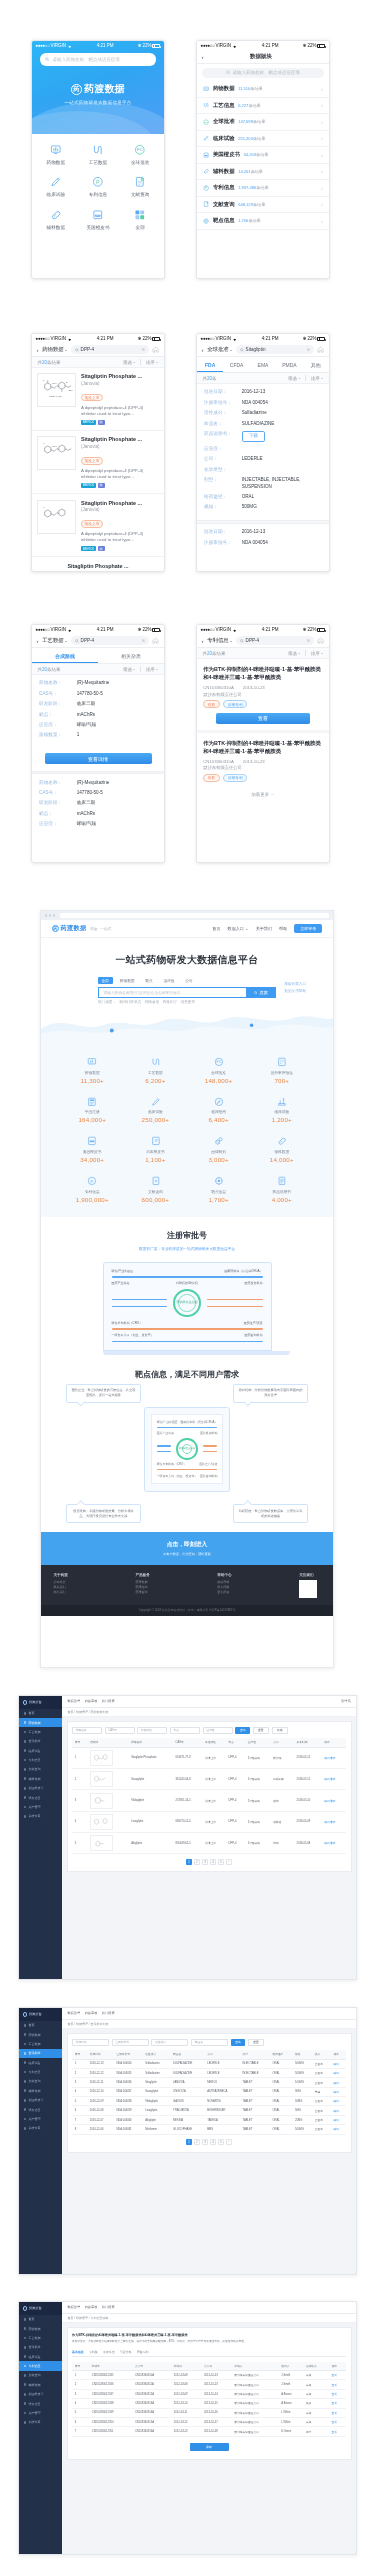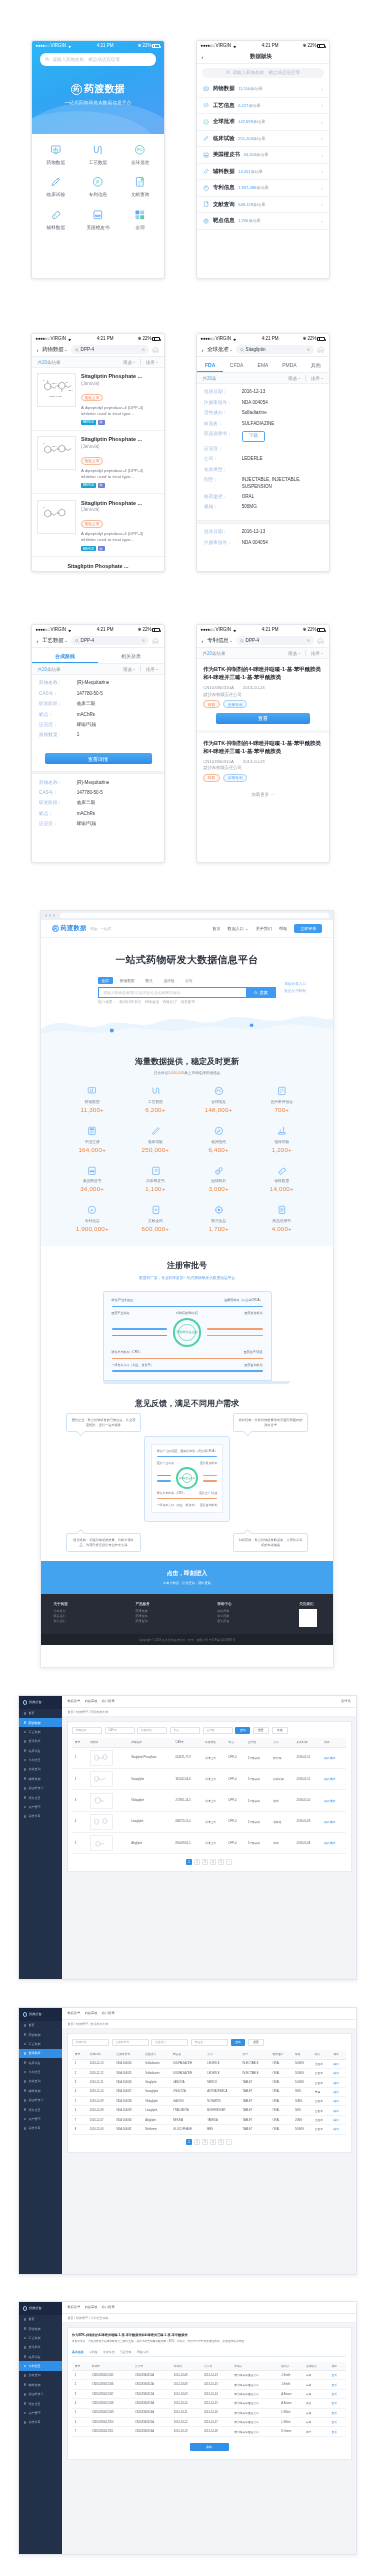--- a/index.html
+++ b/index.html
@@ -1014,26 +1014,20 @@
         <span>培美曲塞</span>
       </div>
     </div>
     <div class="wside">
       <div>高级检索入口</div>
       <div>数据使用帮助</div>
     </div>
   </div>
 
   <div class="wstats">
-    <div style="text-align:center;margin-bottom:9.8px">
-      <div style="font-size:8px;color:#2f3640;font-weight:bold">海量数据提供，稳定及时更新</div>
-      <div style="font-size:3.6px;color:#7a838e;margin-top:4.5px">
-        <span>已收录近</span><span style="color:#f0863f">3,000,000</span><span>条上市和临床药物信息</span>
-      </div>
-    </div>
     <div class="sgrid">
       <div class="scell">
             <div class="si">
               <svg width="9.8" height="9.8" viewBox="0 0 24 24">
                 <rect x="3" y="4" width="18" height="13" rx="1.6" fill="none" stroke="#6fb2f2" stroke-width="1.8"></rect>
                 <rect x="8" y="9" width="2" height="5" fill="#6fb2f2"></rect>
                 <rect x="12" y="7" width="2" height="7" fill="#6fb2f2"></rect>
               </svg>
             </div>
             <div class="sl">药物数据</div>
@@ -1234,21 +1228,21 @@
               <span class="lchip">一级资本入口（创业、投资等）</span>
               <span class="lchip">医药咨询机构</span>
             </div>
         <div class="lbar" style="background:#5aa9f5"></div>
       </div>
       <div class="lbase"></div>
     </div>
   </div>
 
   <div class="wsec" style="padding-top:14.3px">
-    <h2>意见反馈，满足不同用户需求</h2>
+    <h2>靶点信息，满足不同用户需求</h2>
     <div class="wdiag">
       <div class="bub tl">医药企业：整合药物研发的有效信息，从立项至报批，提供一站式服务</div>
       <div class="bub tr">政府机构：分析药物发展动向及国际和国内的政策管理</div>
       <div class="dcard">
         <div class="inner">
           <div style="display:flex;justify-content:space-between;margin-bottom:2.7px">
                 <span style="font-size:2.9px;color:#6b737e">研发/产业化园区</span>
                 <span style="font-size:2.9px;color:#6b737e">国家药监局（原总局CFDA）</span>
               </div>
           <div class="lbar" style="background:#5aa9f5;margin-bottom:3.6px"></div>

